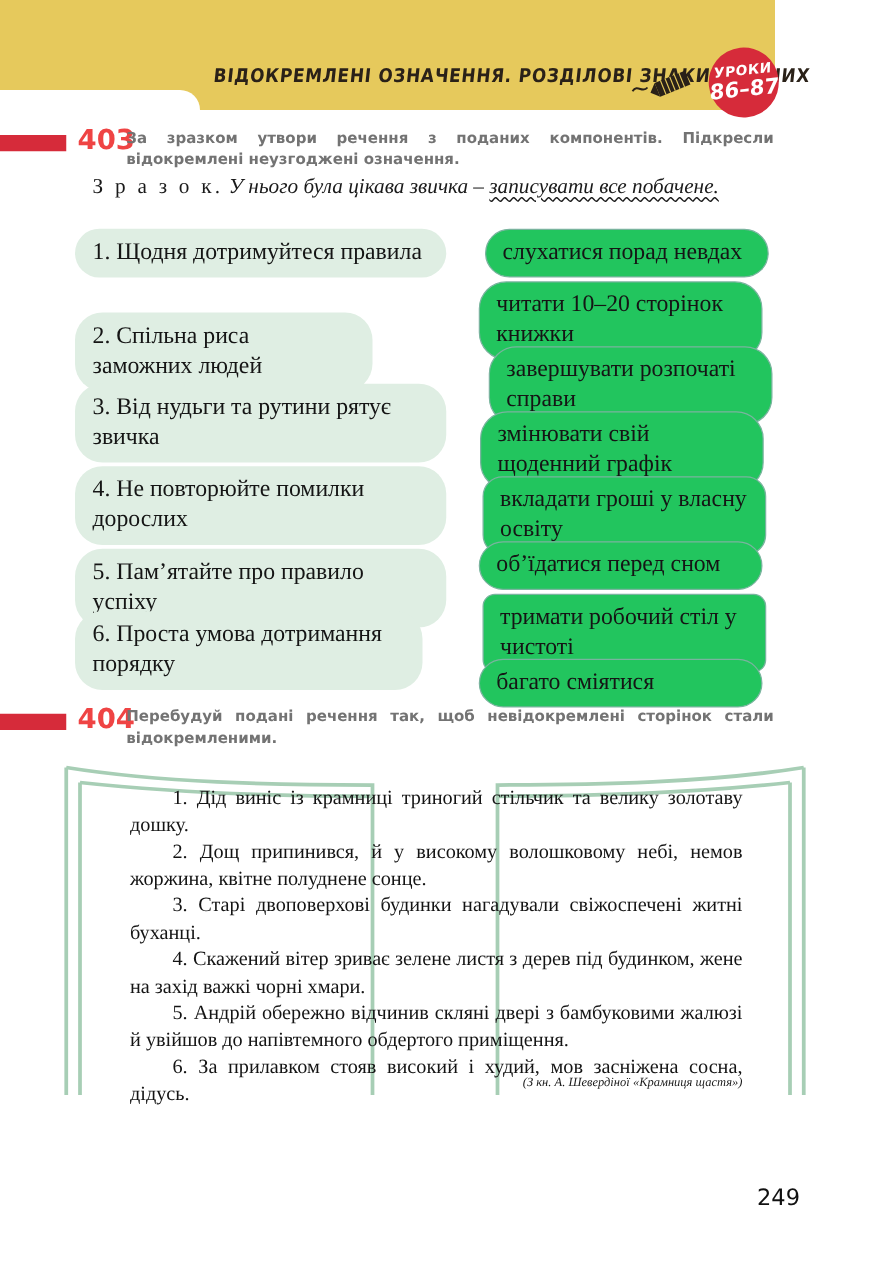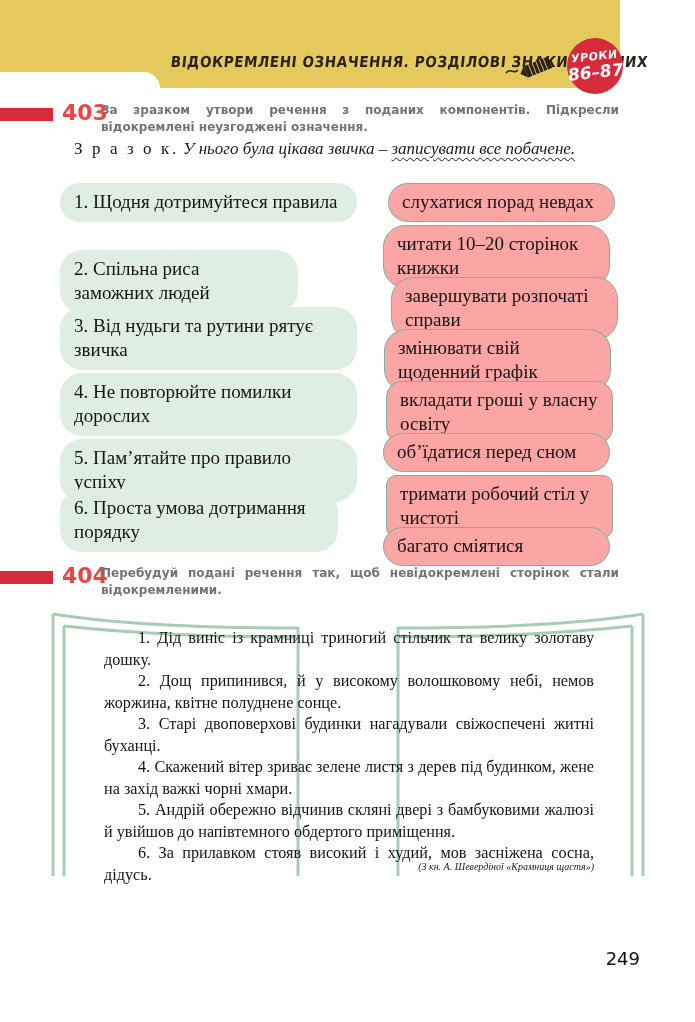--- a/index.html
+++ b/index.html
@@ -169,21 +169,21 @@
     font-size: 19px;
     line-height: 1.26;
     color: #151515;
   }
   .chip-left {
     background: #dfeee3;
     border-radius: 22px;
     padding: 7px 14px 8px 14px;
   }
   .chip-right {
-    background: #fca5a5;
+    background: #22c55e;
     border: 1.4px solid #79b49e;
     border-radius: 22px;
     padding: 6px 12px 7px 13px;
   }
 
   
   .passage-frame {
     position: absolute;
     left: 48px;
     top: 604px;

